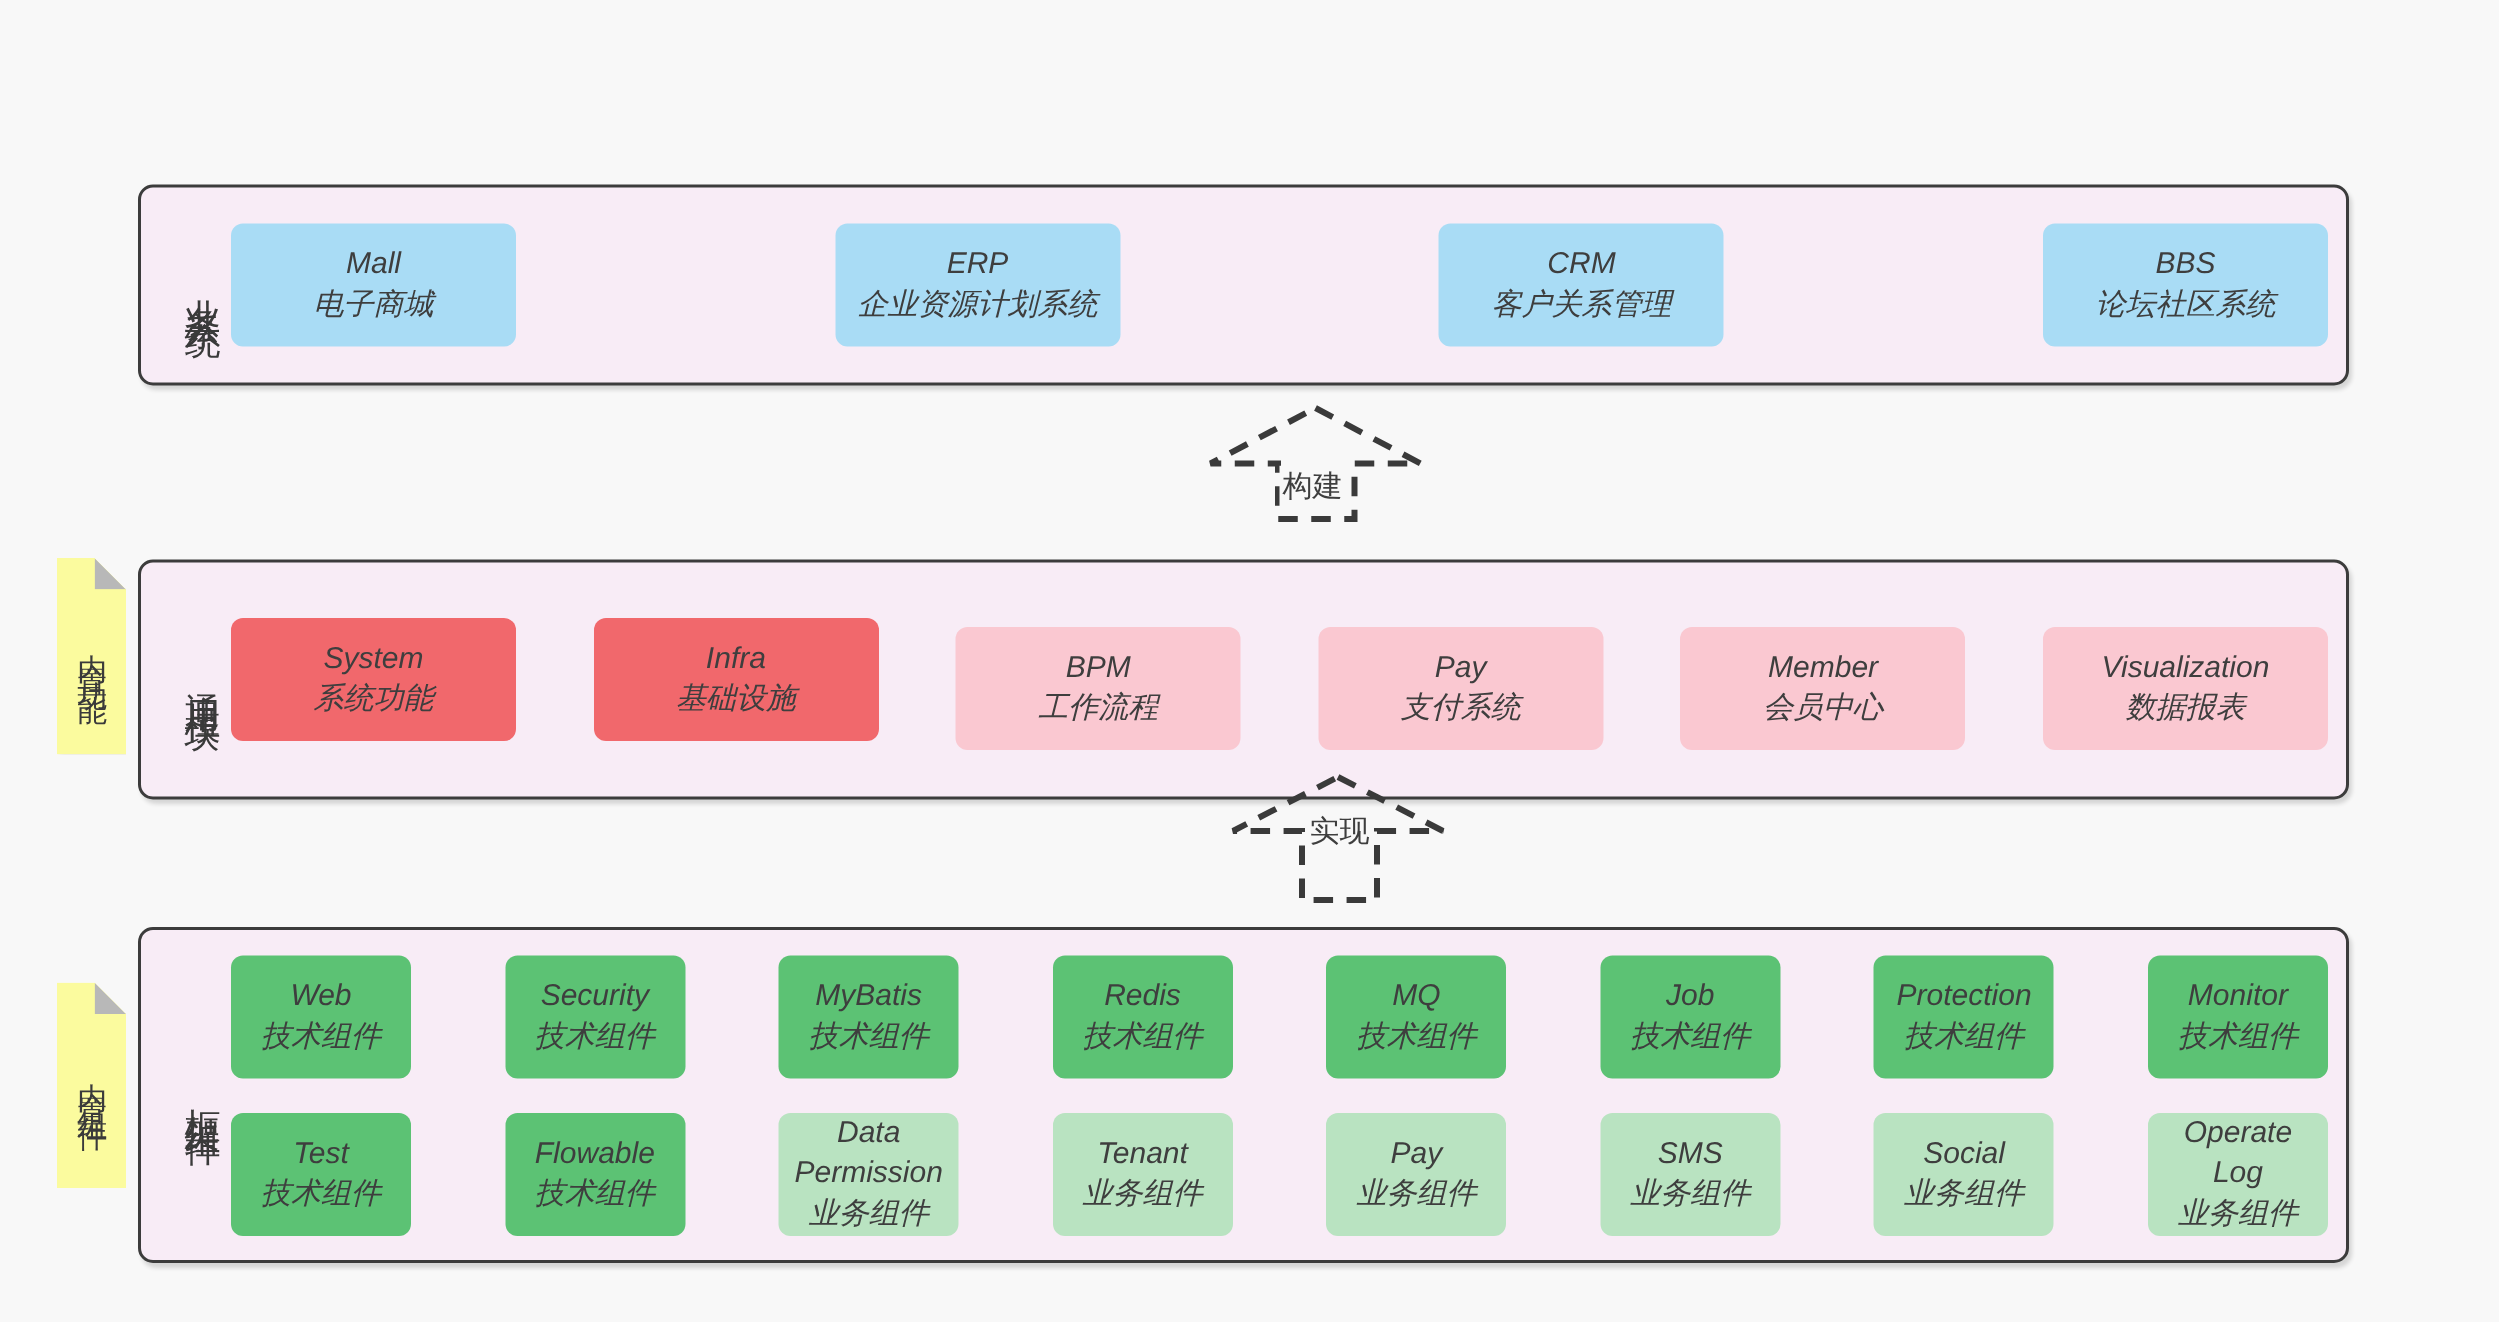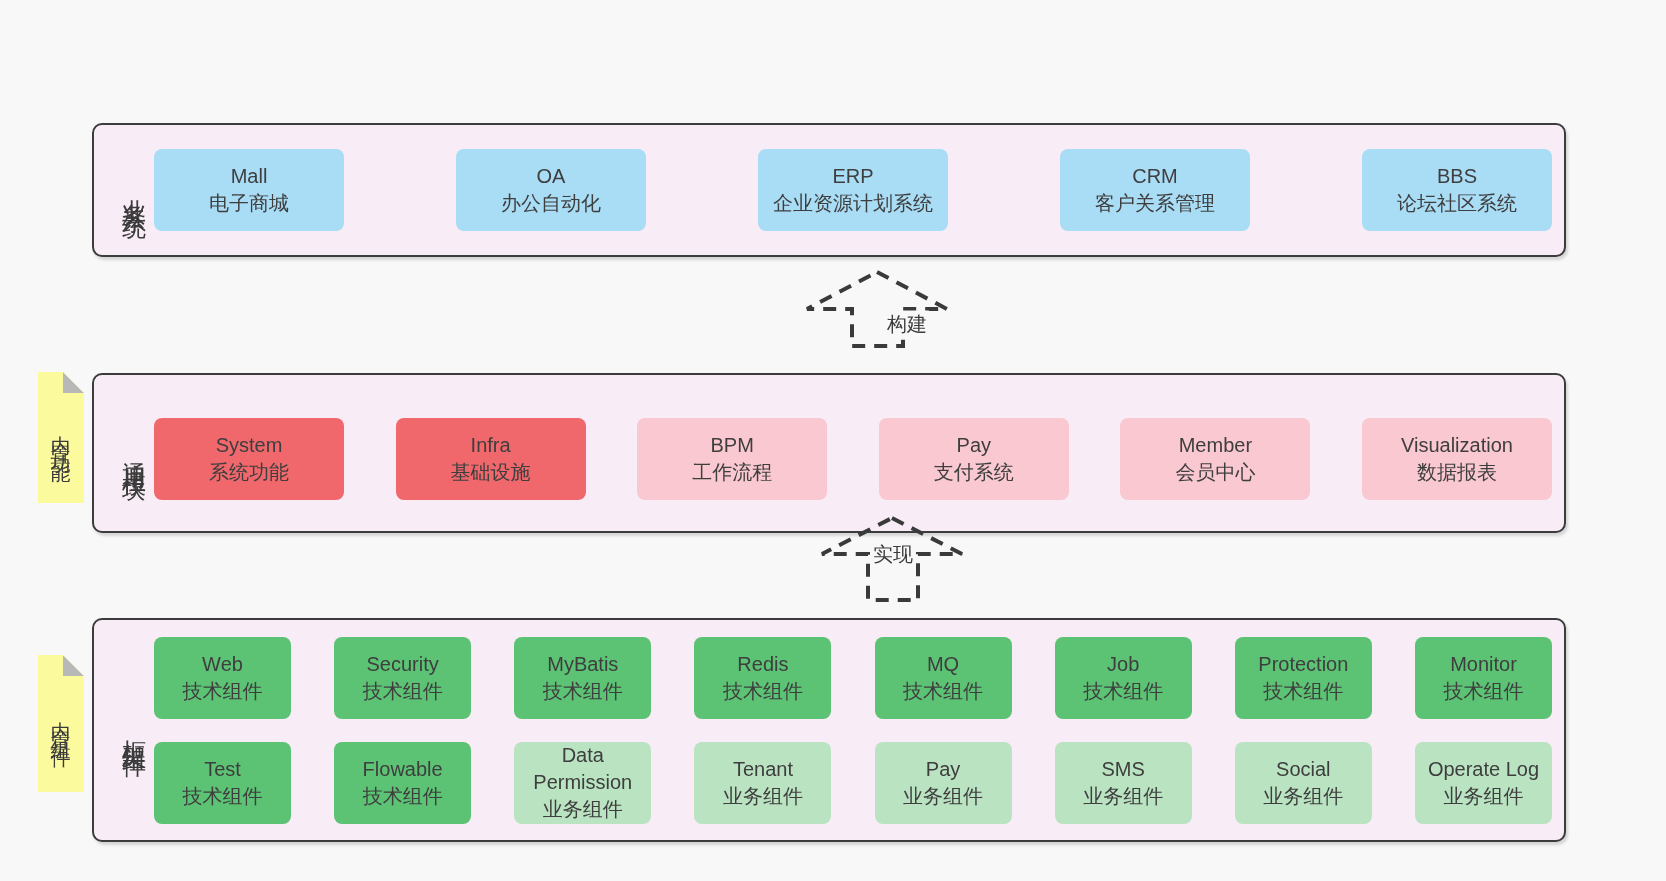--- a/index.html
+++ b/index.html
@@ -17,28 +17,28 @@
     position:absolute;left:4px;top:50%;transform:translateY(-50%);
     width:48px;text-align:center;
     writing-mode:vertical-rl;text-orientation:upright;
     font-size:24px;letter-spacing:5px;color:#3a3a3a;line-height:1;
     margin:auto;
   }
   .box-area{
     position:absolute;left:60px;right:12px;top:0;bottom:0;
     display:flex;flex-direction:column;justify-content:center;gap:23px;
   }
-  .box-row{display:flex;justify-content:space-between;align-items:flex-end;}
+  .box-row{display:flex;justify-content:space-between;align-items:center;font-style:italic;}
   .box{
     height:82px;border-radius:8px;
     display:flex;flex-direction:column;justify-content:center;align-items:center;
     text-align:center;font-size:20px;line-height:1.35;box-sizing:border-box;padding:2px 6px;
   }
   .cols6 .box{width:190px;}
-  .cols8 .box{width:137px;}
+  .cols8 .box{width:120px;}
   .box.blue{background:var(--blue,#a9dcf5);}
   .box.red{background:var(--red,#f1686c);}
   .box.pink{background:var(--pink,#fac8d1);margin-top:12px;}
   .box.green{background:var(--green,#5cc274);}
   .box.lightgreen{background:var(--lightgreen,#b9e3c1);}
   .sticky-note{
     position:absolute;left:38px;width:46px;
     background:var(--note-yellow,#fbfb9e);
     box-shadow:2px 3px 3px rgba(0,0,0,0.18);
     clip-path:polygon(0 0,calc(100% - 21px) 0,100% 21px,100% 100%,0 100%);
@@ -75,45 +75,41 @@
 
   <section class="band" id="band-business">
     <div class="band-label">业务系统</div>
     <div class="box-area">
       <div class="box-row cols6">
           <div class="box blue">
             <div class="box-title">Mall</div>
             <div class="box-sub">电子商城</div>
           </div>
           <div class="box blue">
-            <div class="box-title">OA</div>
-            <div class="box-sub">办公自动化</div>
-          </div>
-          <div class="box blue">
             <div class="box-title">ERP</div>
             <div class="box-sub">企业资源计划系统</div>
           </div>
           <div class="box blue">
             <div class="box-title">CRM</div>
             <div class="box-sub">客户关系管理</div>
           </div>
           <div class="box blue">
             <div class="box-title">BBS</div>
             <div class="box-sub">论坛社区系统</div>
           </div>
         </div>
     </div>
   </section>
 
   <div class="arrow" id="arrow-build">
     <svg width="140" height="78" viewBox="0 0 140 78">
       <path d="M70 2 L140 39 L96 39 L96 76 L45 76 L45 39 L0 39 Z" fill="none" stroke="#3a3a3a" stroke-width="4" stroke-dasharray="13 9"></path>
     </svg>
   </div>
-  <div class="arrow-label" style="left:907px;top:324px;">构建</div>
+  <div class="arrow-label" style="left:875px;top:324px;">构建</div>
 
   <div class="sticky-note" id="note-common">
     <div class="fold"></div>
     <div class="sticky-text">内置功能</div>
   </div>
 
   <section class="band" id="band-common">
     <div class="band-label">通用模块</div>
     <div class="box-area">
       <div class="box-row cols6">

